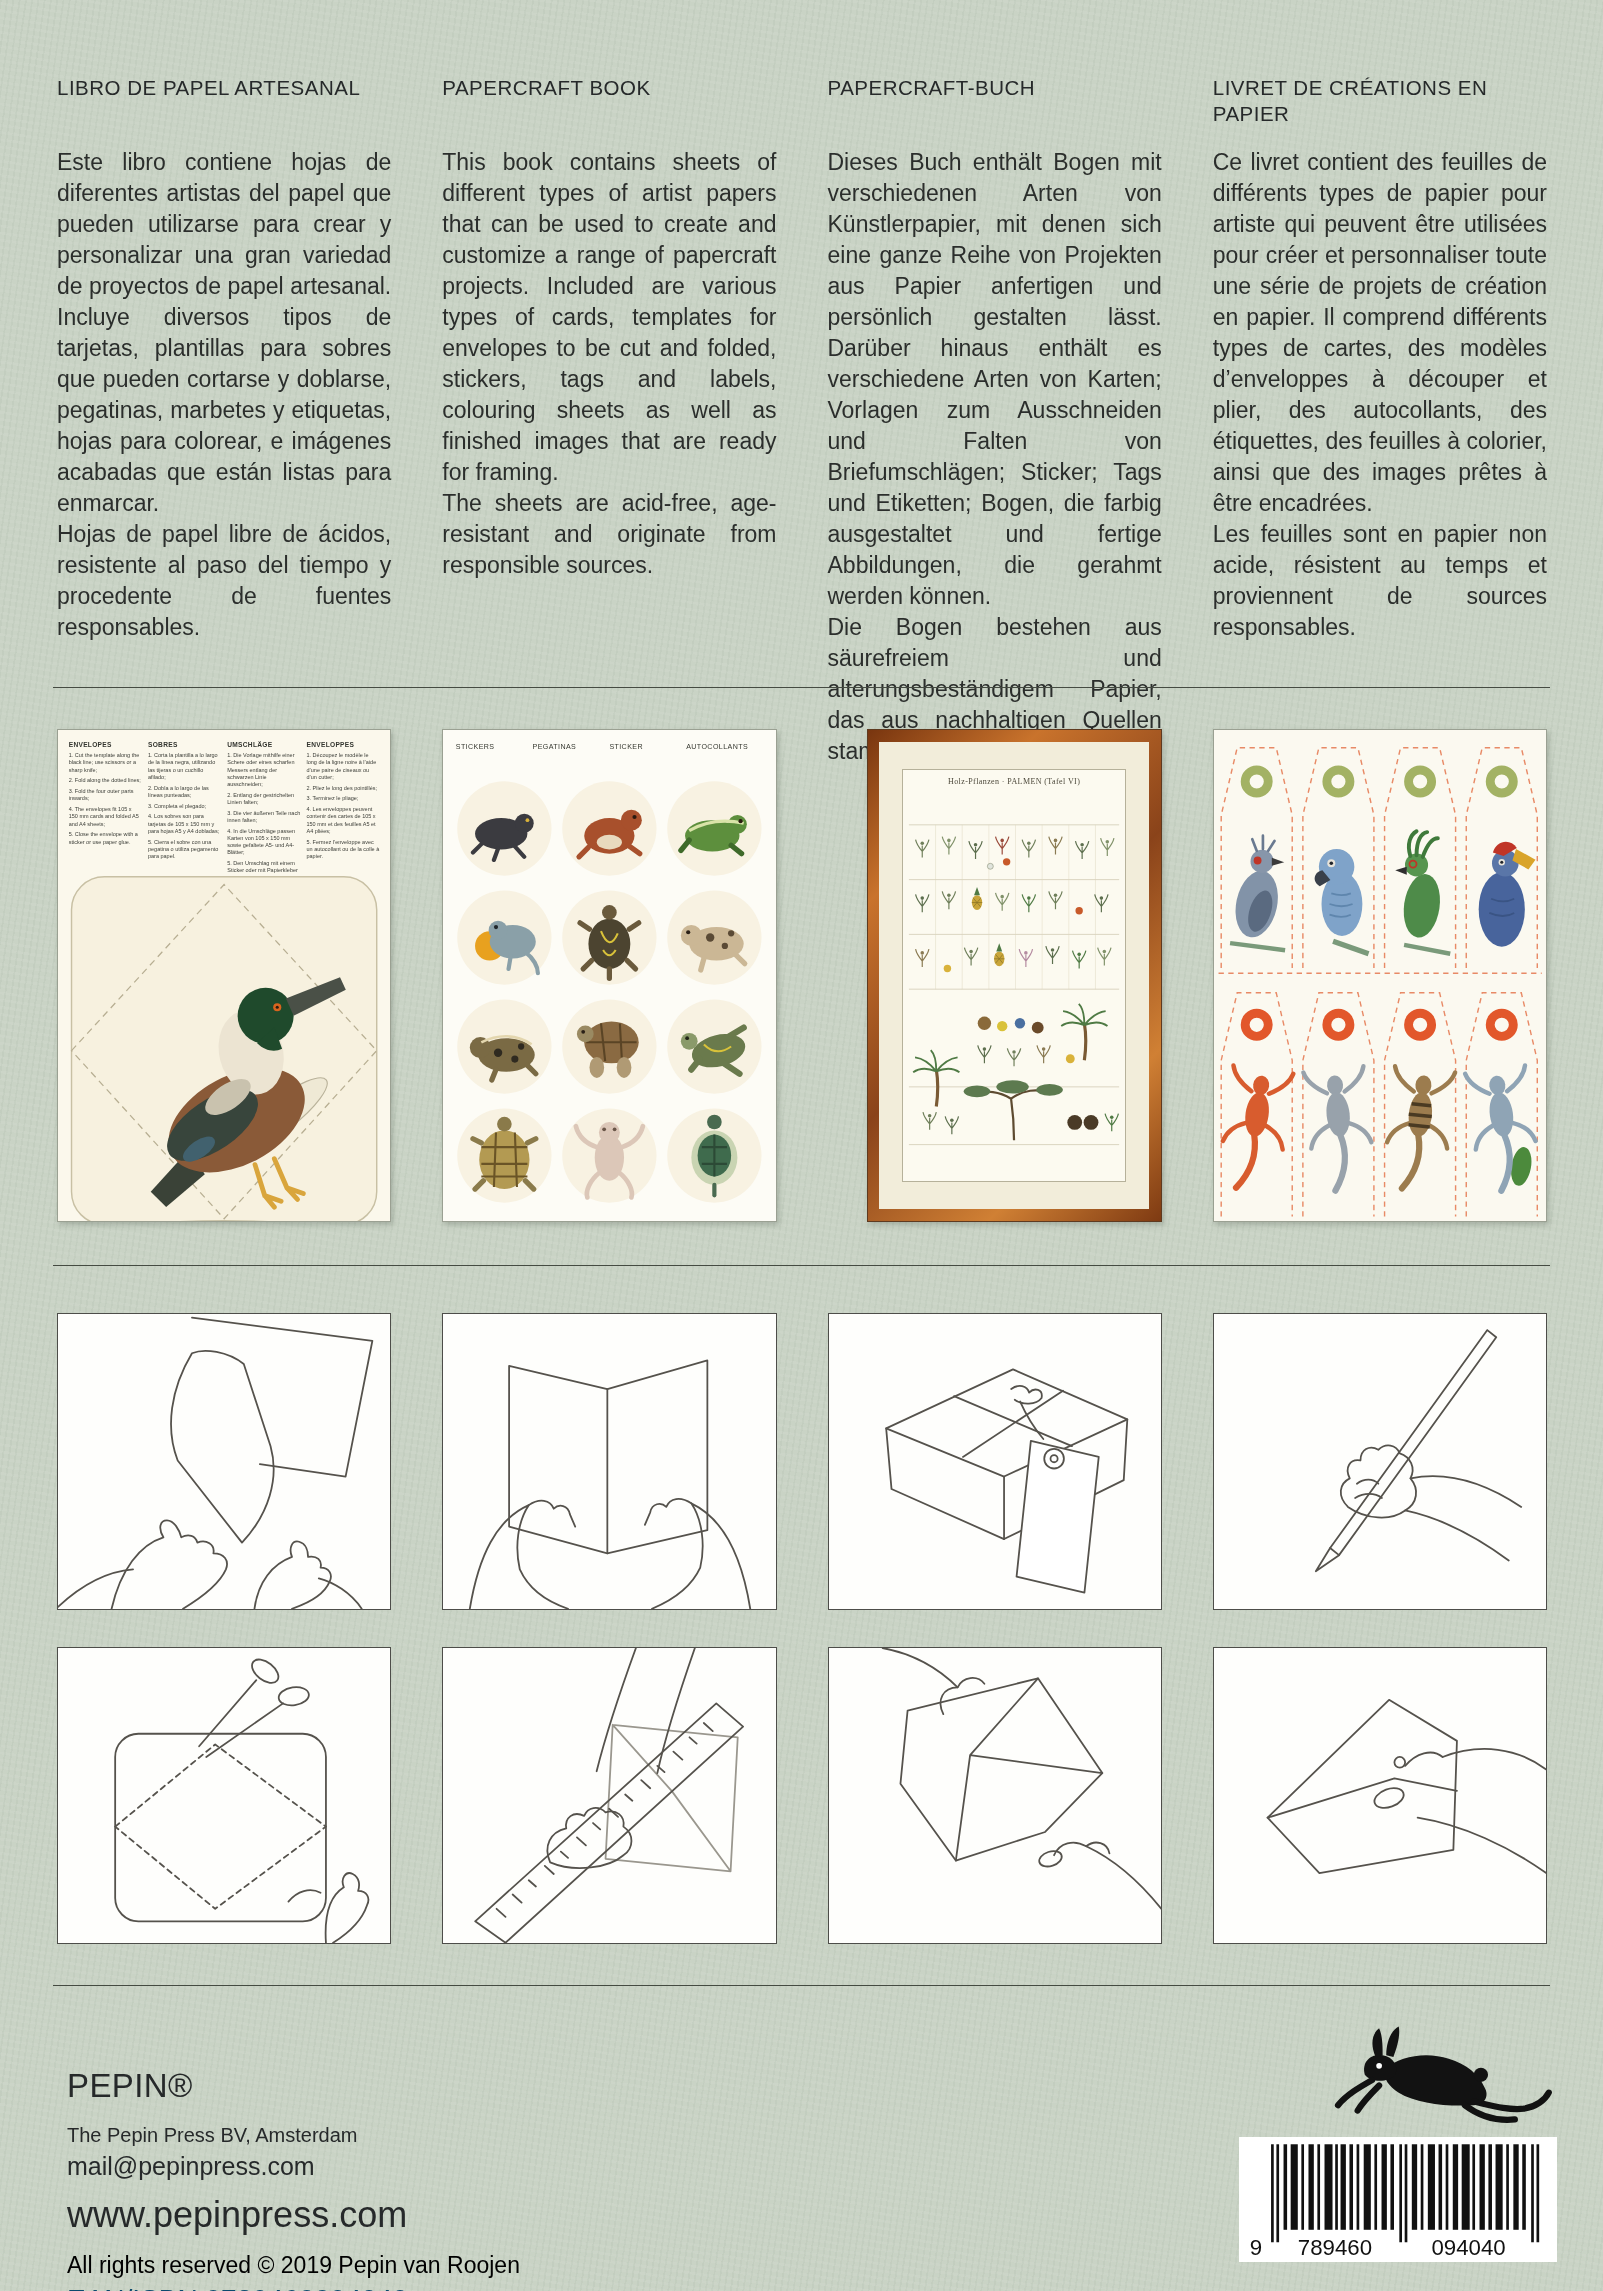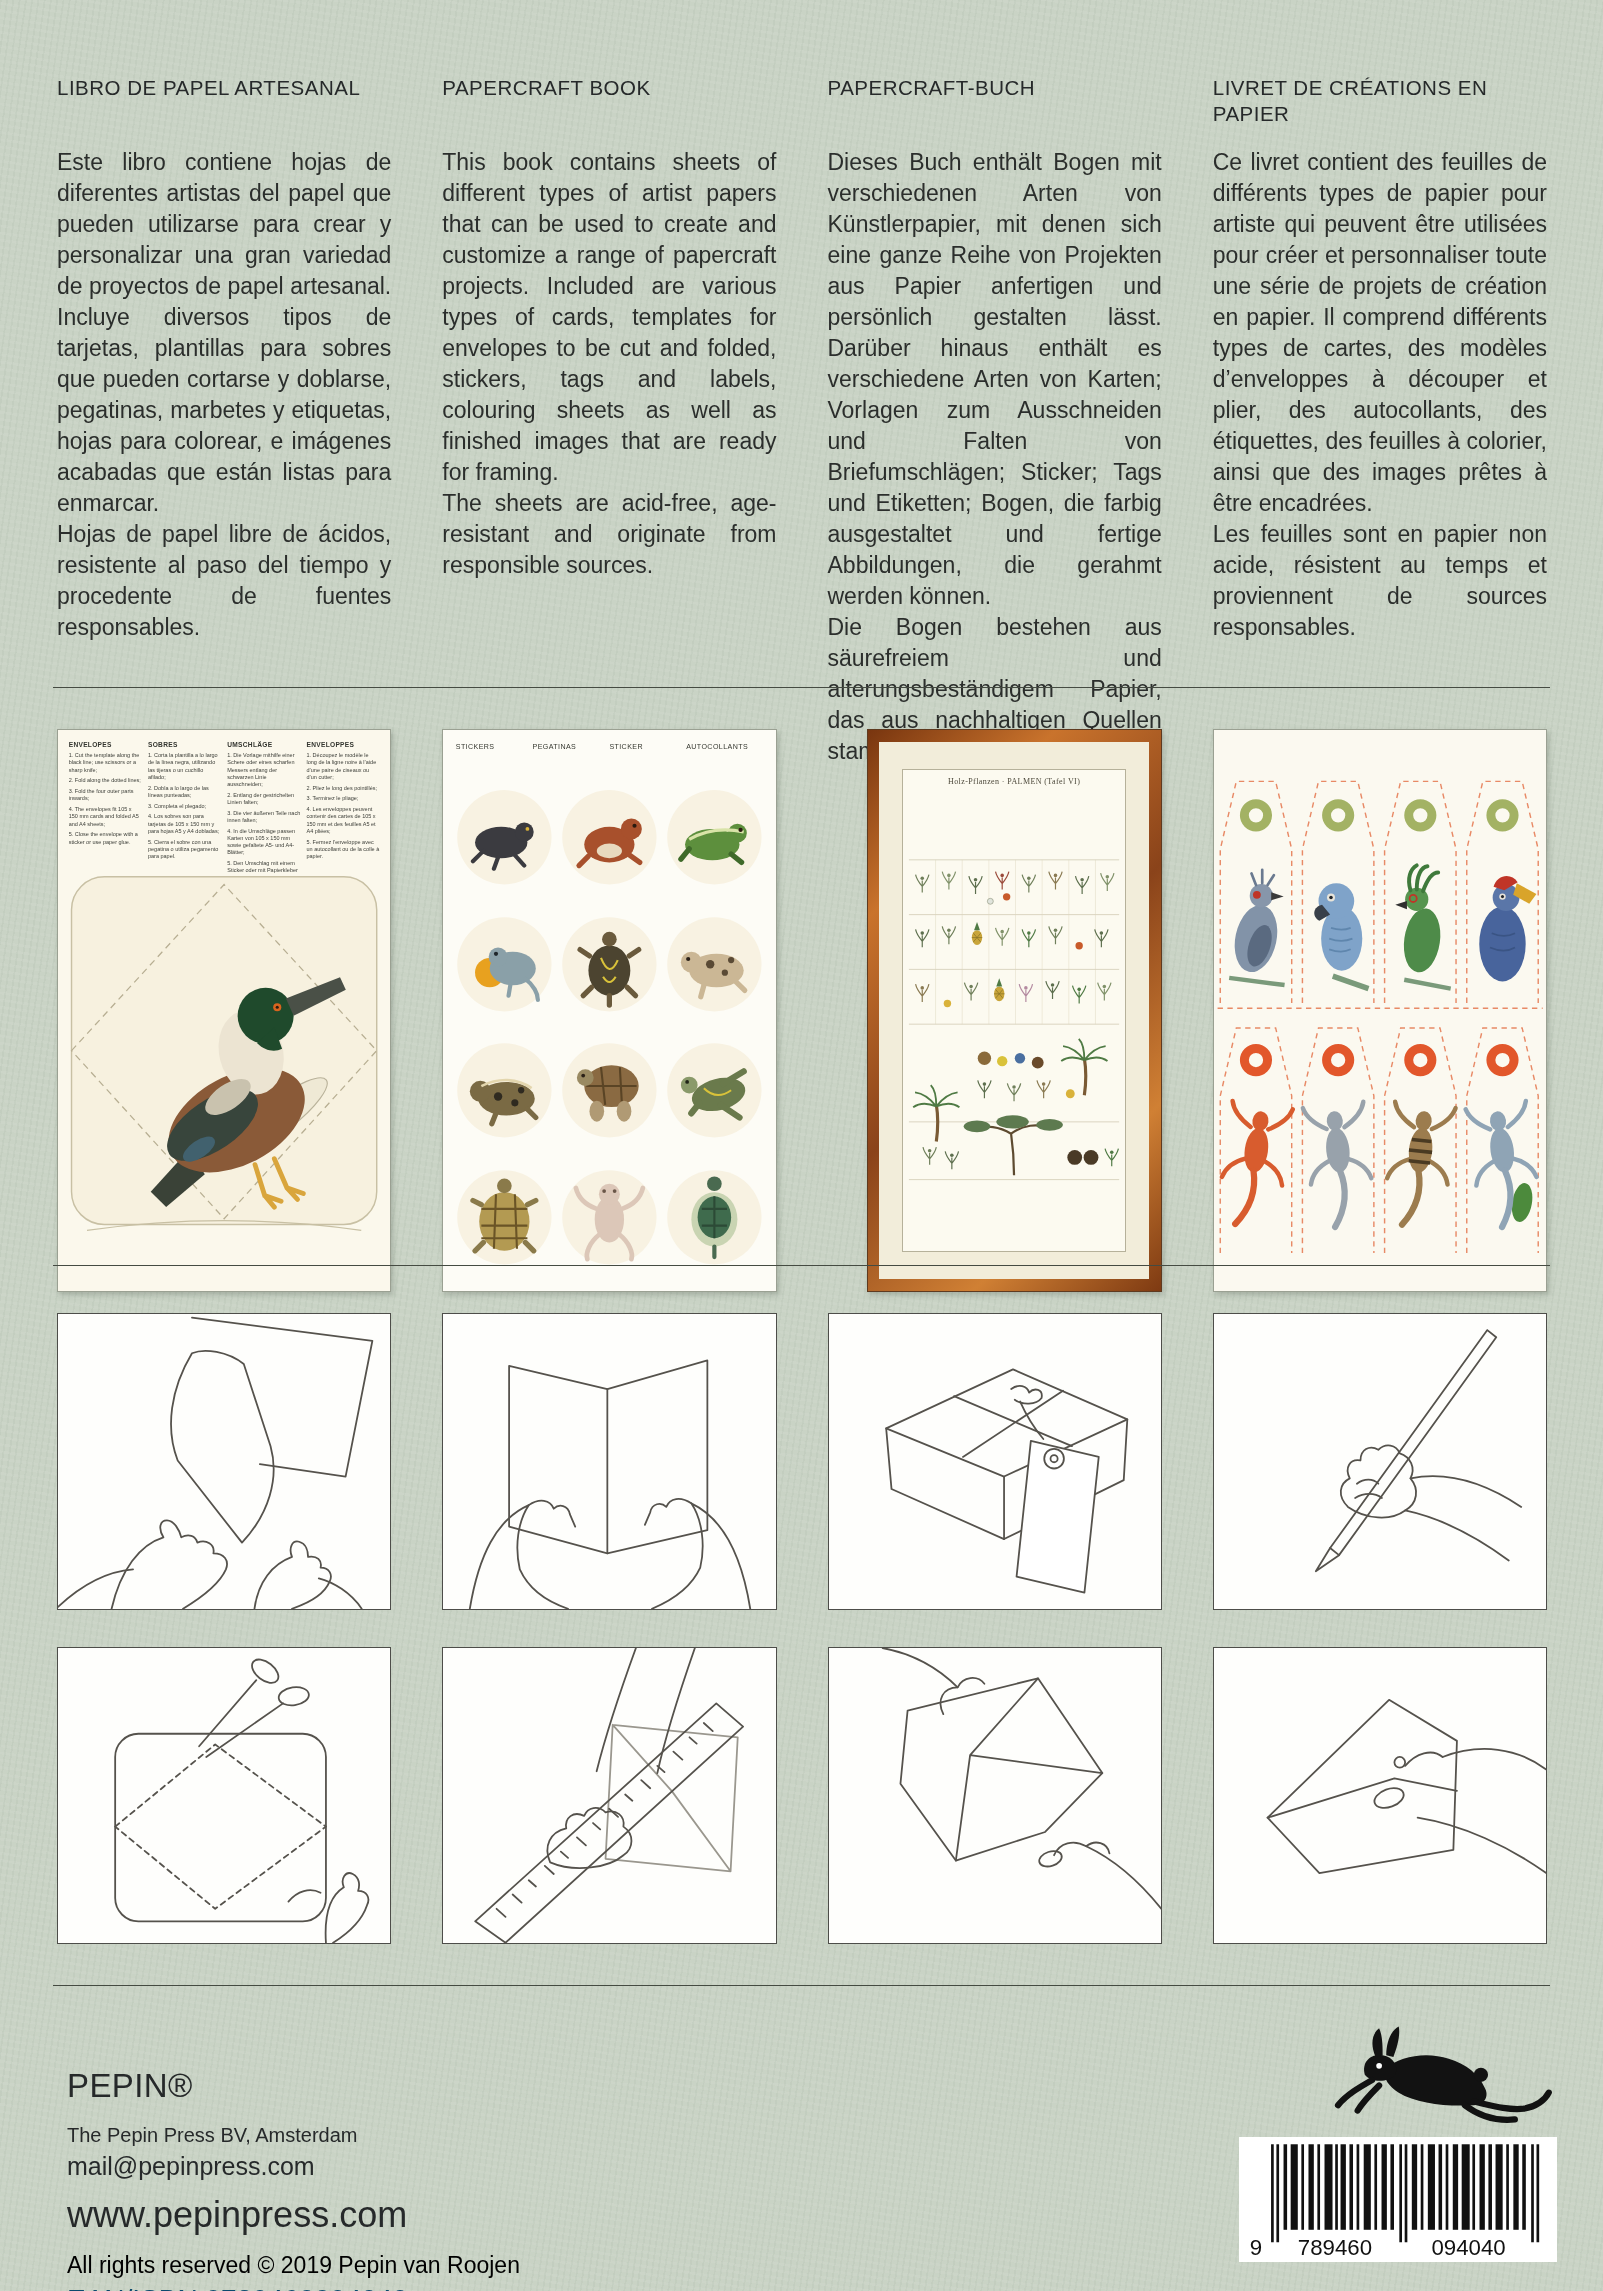--- a/index.html
+++ b/index.html
@@ -15,21 +15,21 @@
   
   .intro{position:absolute;left:57px;top:75px;width:1490px;display:grid;
          grid-template-columns:repeat(4,1fr);column-gap:51px;}
   .intro h2{font-size:20.5px;line-height:26px;font-weight:normal;letter-spacing:0.5px;
             margin:0;min-height:52px;}
   .intro .body{margin-top:19.6px;}
   .intro p{font-size:23px;line-height:31px;text-align:justify;margin:0;
            color:#2b2e2c;}
 
   
-  .samples{position:absolute;left:57px;top:729px;width:1490px;height:563px;display:grid;
+  .samples{position:absolute;left:57px;top:729px;width:1490px;height:493px;display:grid;
            grid-template-columns:repeat(4,1fr);column-gap:51px;}
   .panel{position:relative;border:0.9px solid #9aa092;background:#fcfaf2;overflow:hidden;
          box-shadow:1.8px 2.7px 5.3px rgba(60,70,58,.25);}
   .env-instr{display:grid;grid-template-columns:repeat(4,1fr);gap:6.2px;padding:10.7px 10.7px 3.6px;}
   .env-instr h4{font-size:6.6px;margin:0 0 4.5px;font-weight:bold;letter-spacing:0.3px;color:#33352f;}
   .env-instr .it{font-size:5.5px;line-height:7.2px;margin-bottom:3.6px;color:#3c3e38;}
   .env-art{position:absolute;left:0;right:0;top:141px;bottom:0;}
   .stick-head{display:grid;grid-template-columns:repeat(4,1fr);padding:12.5px 12.5px 0;}
   .stick-head span{font-size:7.1px;letter-spacing:0.4px;color:#35372f;}
   .stick-grid{position:absolute;left:0;right:0;top:39px;bottom:5.3px;display:grid;

